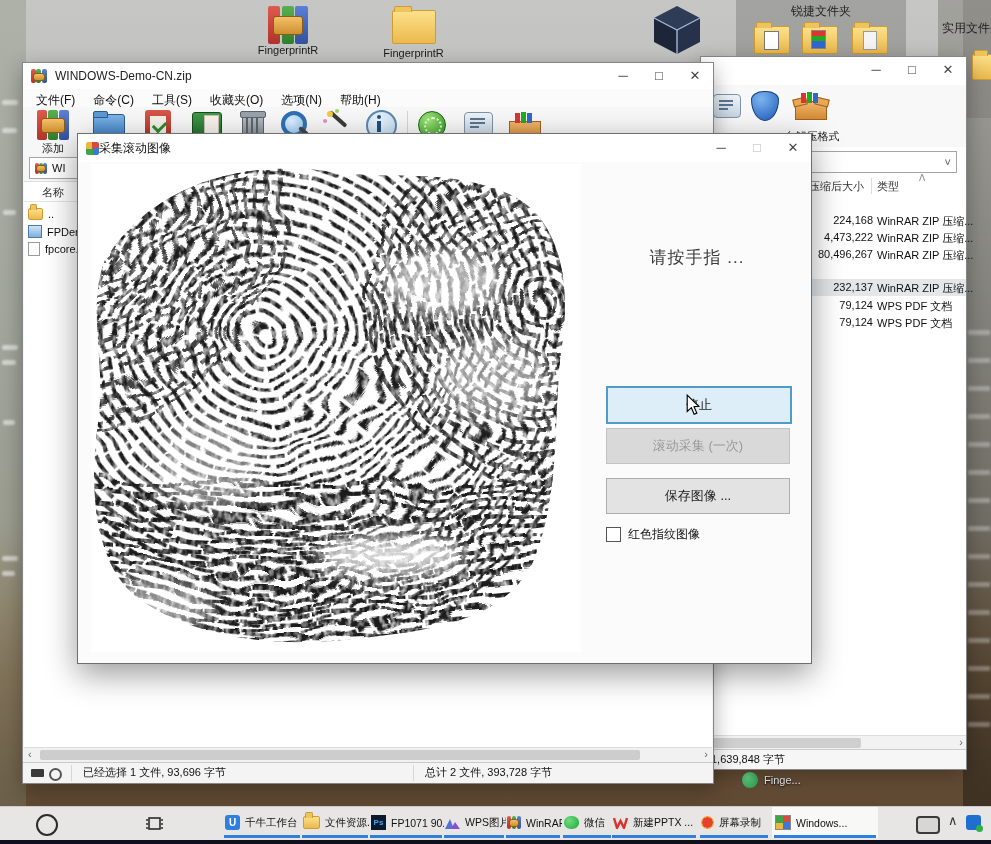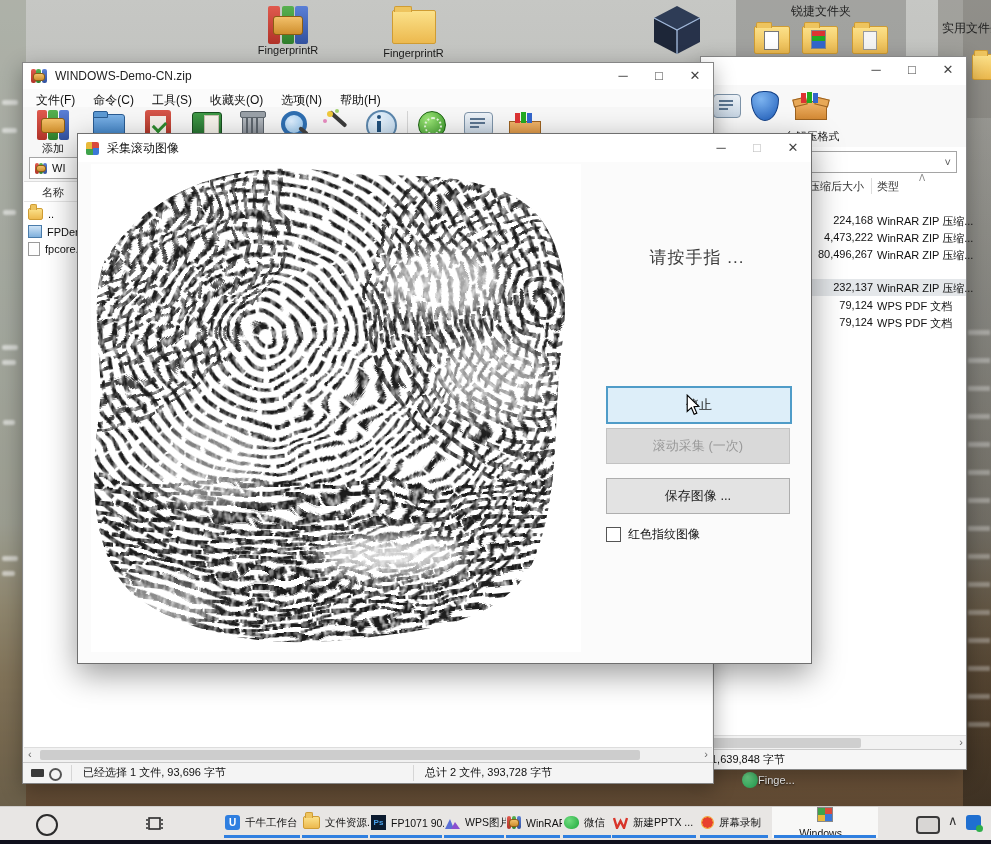--- a/index.html
+++ b/index.html
@@ -96,21 +96,21 @@
       <div class="folder" style="position:absolute;left:116px;top:26px;width:34px;height:26px;">
           <span class="a" style="left:10px;top:4px;width:12px;height:17px;background:#f4f4f4;border:1px solid #999;"></span>
         </div>
     </div>
 
     <div class="a" style="left:938px;top:0;width:53px;height:118px;background:rgba(125,123,118,.5);">
       <div style="font-size:12px;color:#1e1e1e;padding:20px 0 0 4px;white-space:nowrap;overflow:hidden;">实用文件夹</div>
       <div class="folder" style="position:absolute;left:34px;top:54px;width:30px;height:24px;"></div>
     </div>
 
-    <div class="a" style="left:742px;top:772px;display:flex;align-items:center;">
+    <div class="a" style="left:742px;top:772px;display:flex;align-items:center;gap:6px;">
       <span style="width:16px;height:16px;border-radius:50%;background:radial-gradient(circle at 35% 30%,#6fd98a,#1f9a4e);display:inline-block;"></span>
       <span style="color:#f2f2f2;font-size:11px;text-shadow:0 1px 2px #000;">Finge...</span>
     </div>
   </div>
 
   <div class="win" style="left:700px;top:56px;width:265px;height:712px;">
     <div class="tbar">
       <div class="wbtns">
         <span class="wbtn">─</span>
         <span class="wbtn">□</span>
@@ -312,21 +312,21 @@
       <span class="a" style="left:48px;top:2px;bottom:2px;width:1px;background:#d6d6d6;"></span>
       <span style="padding-left:60px;">已经选择 1 文件, 93,696 字节</span>
       <span class="a" style="left:390px;top:2px;bottom:2px;width:1px;background:#d6d6d6;"></span>
       <span style="position:absolute;left:402px;">总计 2 文件, 393,728 字节</span>
     </div>
   </div>
 
   <div class="win" style="left:77px;top:133px;width:733px;height:529px;background:#fbfbfb;border-color:#6f6f6f;box-shadow:0 10px 30px rgba(0,0,0,.4);">
     <div class="tbar" style="height:28px;">
       <span style="width:13px;height:13px;margin-left:8px;display:inline-block;background:conic-gradient(#d94a3c 0 25%,#3b78d8 25% 50%,#3fa34a 50% 75%,#e8b93a 75%);border-radius:2px;"></span>
-      <span style="margin-left:8px;">采集滚动图像</span>
+      <span style="">采集滚动图像</span>
       <div class="wbtns" style="height:28px;">
         <span class="wbtn" style="line-height:28px;">─</span>
         <span class="wbtn" style="line-height:28px;color:#b8b8b8;">□</span>
         <span class="wbtn" style="line-height:28px;">✕</span>
       </div>
     </div>
 
     <svg width="490" height="488" viewBox="0 0 490 488" style="position:absolute;left:13px;top:30px;background:#fff;">
       <defs>
         <clipPath id="blob">
@@ -504,21 +504,21 @@
     <div class="tbtn run" style="left:610px;width:82px;">
       <svg width="15" height="12" viewBox="0 0 15 12" style="flex:0 0 auto;">
           <path d="M1 1 L4 11 L7.5 4 L11 11 L14 1" fill="none" stroke="#d8342a" stroke-width="2.4"></path>
         </svg>
       <span>新建PPTX ...</span>
     </div>
     <div class="tbtn run" style="left:698px;width:66px;">
       <span style="width:13px;height:13px;border-radius:50%;background:radial-gradient(circle,#e8402e 55%,#f0a03a 56%);flex:0 0 auto;"></span>
       <span>屏幕录制</span>
     </div>
-    <div class="tbtn run" style="left:772px;width:100px;background:rgba(255,255,255,.7);flex-direction:column;">
+    <div class="tbtn run" style="left:772px;width:100px;background:rgba(255,255,255,.7);">
       <span style="width:14px;height:13px;flex:0 0 auto;background:conic-gradient(#d94a3c 0 25%,#3b78d8 25% 50%,#e8b93a 50% 75%,#3fa34a 75%);border:1px solid #888;"></span>
       <span>Windows...</span>
     </div>
 
     <span class="a" style="left:916px;top:9px;width:20px;height:14px;border:2px solid #3a3a3a;border-radius:4px;background:#d8d6d4;"></span>
     <span class="a" style="left:948px;top:6px;font-size:13px;color:#333;">∧</span>
     <span class="a" style="left:966px;top:8px;width:15px;height:15px;background:#1f6fd0;border-radius:3px;">
       <span class="a" style="right:-2px;bottom:-2px;width:7px;height:7px;background:#2fae4a;border-radius:50%;"></span>
     </span>
   </div>

